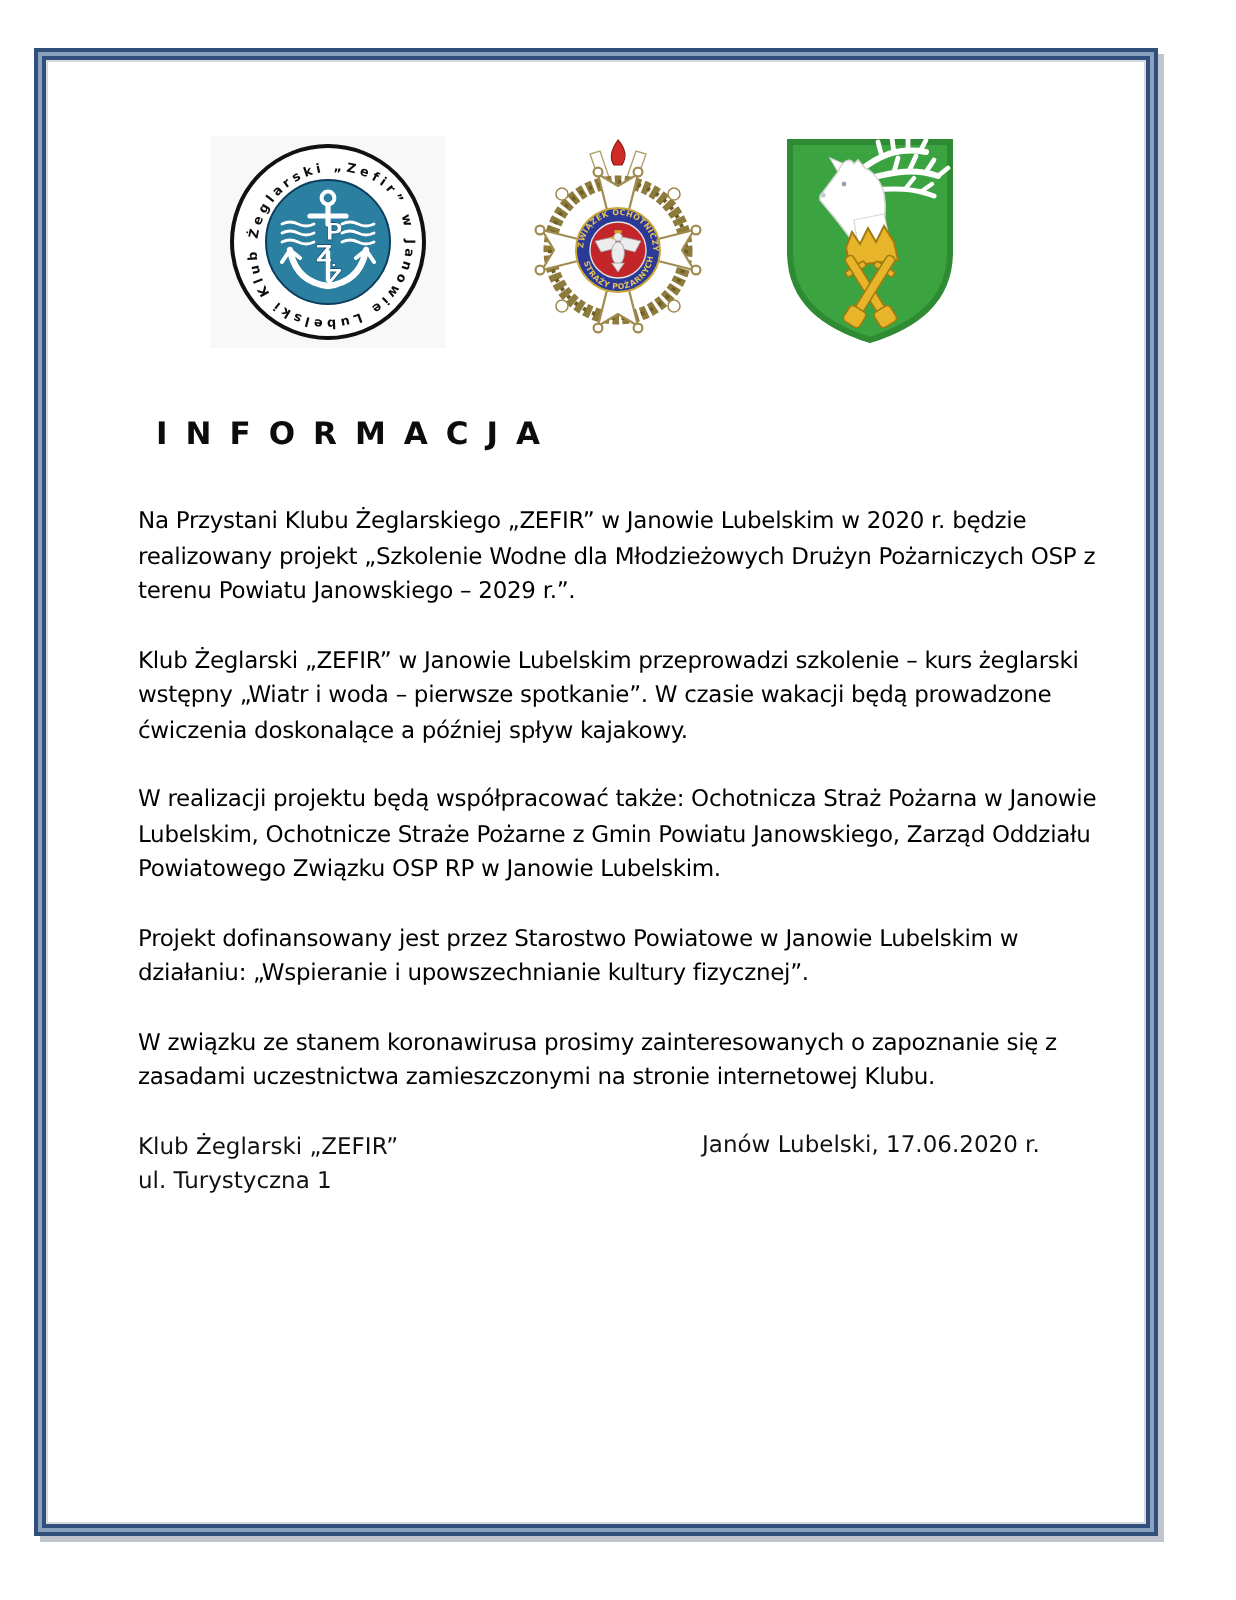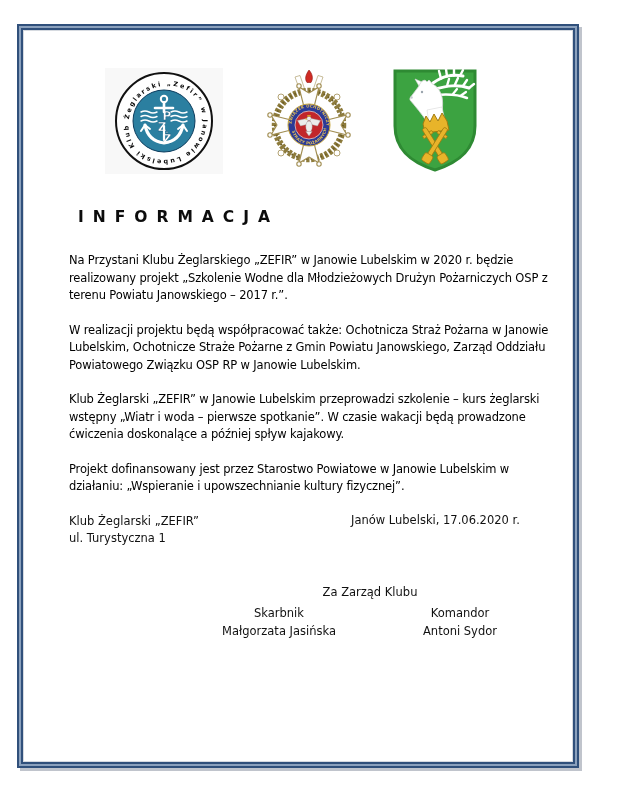--- a/index.html
+++ b/index.html
@@ -199,37 +199,31 @@
               <rect x="43.7" y="59" width="4.6" height="38" rx="2" style="fill:var(--arms_gold)" stroke="#a07b10" stroke-width="0.8"></rect>
               <rect x="41.3" y="90" width="9.4" height="9" rx="2.2" style="fill:var(--arms_gold)" stroke="#a07b10" stroke-width="0.8"></rect>
             </g>
           </g>
         </svg>
       </div>
 
       <h1 class="title">INFORMACJA</h1>
 
       <div class="body-text">
-        <p>Na Przystani Klubu Żeglarskiego „ZEFIR” w Janowie Lubelskim w 2020 r. będzie realizowany projekt „Szkolenie Wodne dla Młodzieżowych Drużyn Pożarniczych OSP z terenu Powiatu Janowskiego – 2017 r.”.</p>
+        <p>Na Przystani Klubu Żeglarskiego „ZEFIR” w Janowie Lubelskim w 2020 r. będzie realizowany projekt „Szkolenie Wodne dla Młodzieżowych Drużyn Pożarniczych OSP z terenu Powiatu Janowskiego – 2029 r.”.</p>
+        <p>Klub Żeglarski „ZEFIR” w Janowie Lubelskim przeprowadzi szkolenie – kurs żeglarski wstępny „Wiatr i woda – pierwsze spotkanie”. W czasie wakacji będą prowadzone ćwiczenia doskonalące a później spływ kajakowy.</p>
         <p>W realizacji projektu będą współpracować także: Ochotnicza Straż Pożarna w Janowie Lubelskim, Ochotnicze Straże Pożarne z Gmin Powiatu Janowskiego, Zarząd Oddziału Powiatowego Związku OSP RP w Janowie Lubelskim.</p>
-        <p>Klub Żeglarski „ZEFIR” w Janowie Lubelskim przeprowadzi szkolenie – kurs żeglarski wstępny „Wiatr i woda – pierwsze spotkanie”. W czasie wakacji będą prowadzone ćwiczenia doskonalące a później spływ kajakowy.</p>
         <p>Projekt dofinansowany jest przez Starostwo Powiatowe w Janowie Lubelskim w działaniu: „Wspieranie i upowszechnianie kultury fizycznej”.</p>
+        <p>W związku ze stanem koronawirusa prosimy zainteresowanych o zapoznanie się z zasadami uczestnictwa zamieszczonymi na stronie internetowej Klubu.</p>
       </div>
 
       <div class="footer-row">
         <div class="sender">
           <div>Klub Żeglarski „ZEFIR”</div>
           <div>ul. Turystyczna 1</div>
         </div>
         <div class="dateline">Janów Lubelski, 17.06.2020 r.</div>
       </div>
 
-      <div class="sig-area">
-        <div class="sig-heading">Za Zarząd Klubu</div>
-        <div class="sig-role-left">Skarbnik</div>
-        <div class="sig-name-left">Małgorzata Jasińska</div>
-        <div class="sig-role-right">Komandor</div>
-        <div class="sig-name-right">Antoni Sydor</div>
-      </div>
 
     </div>
   </div>
 </div>
 
 </body></html>

